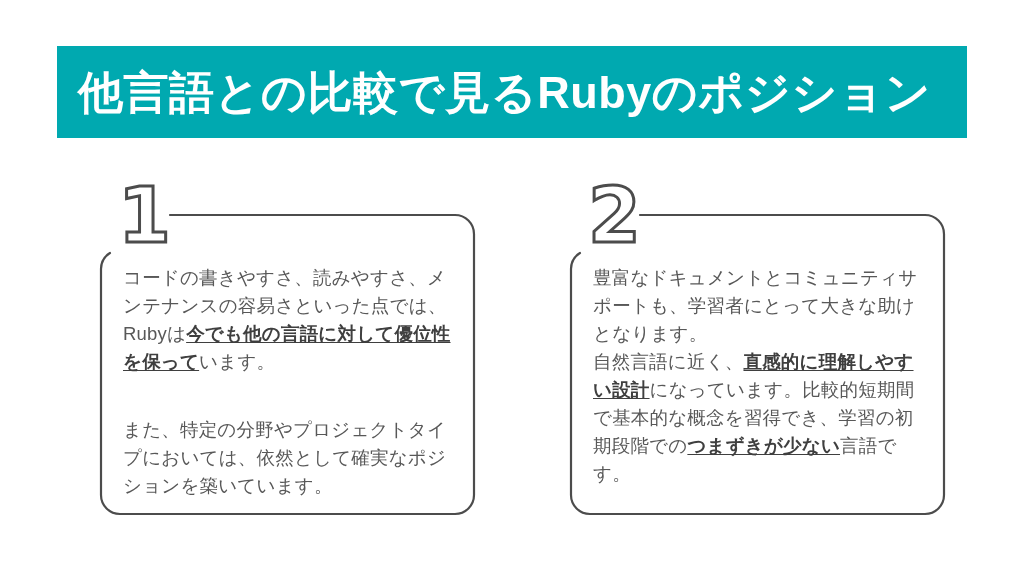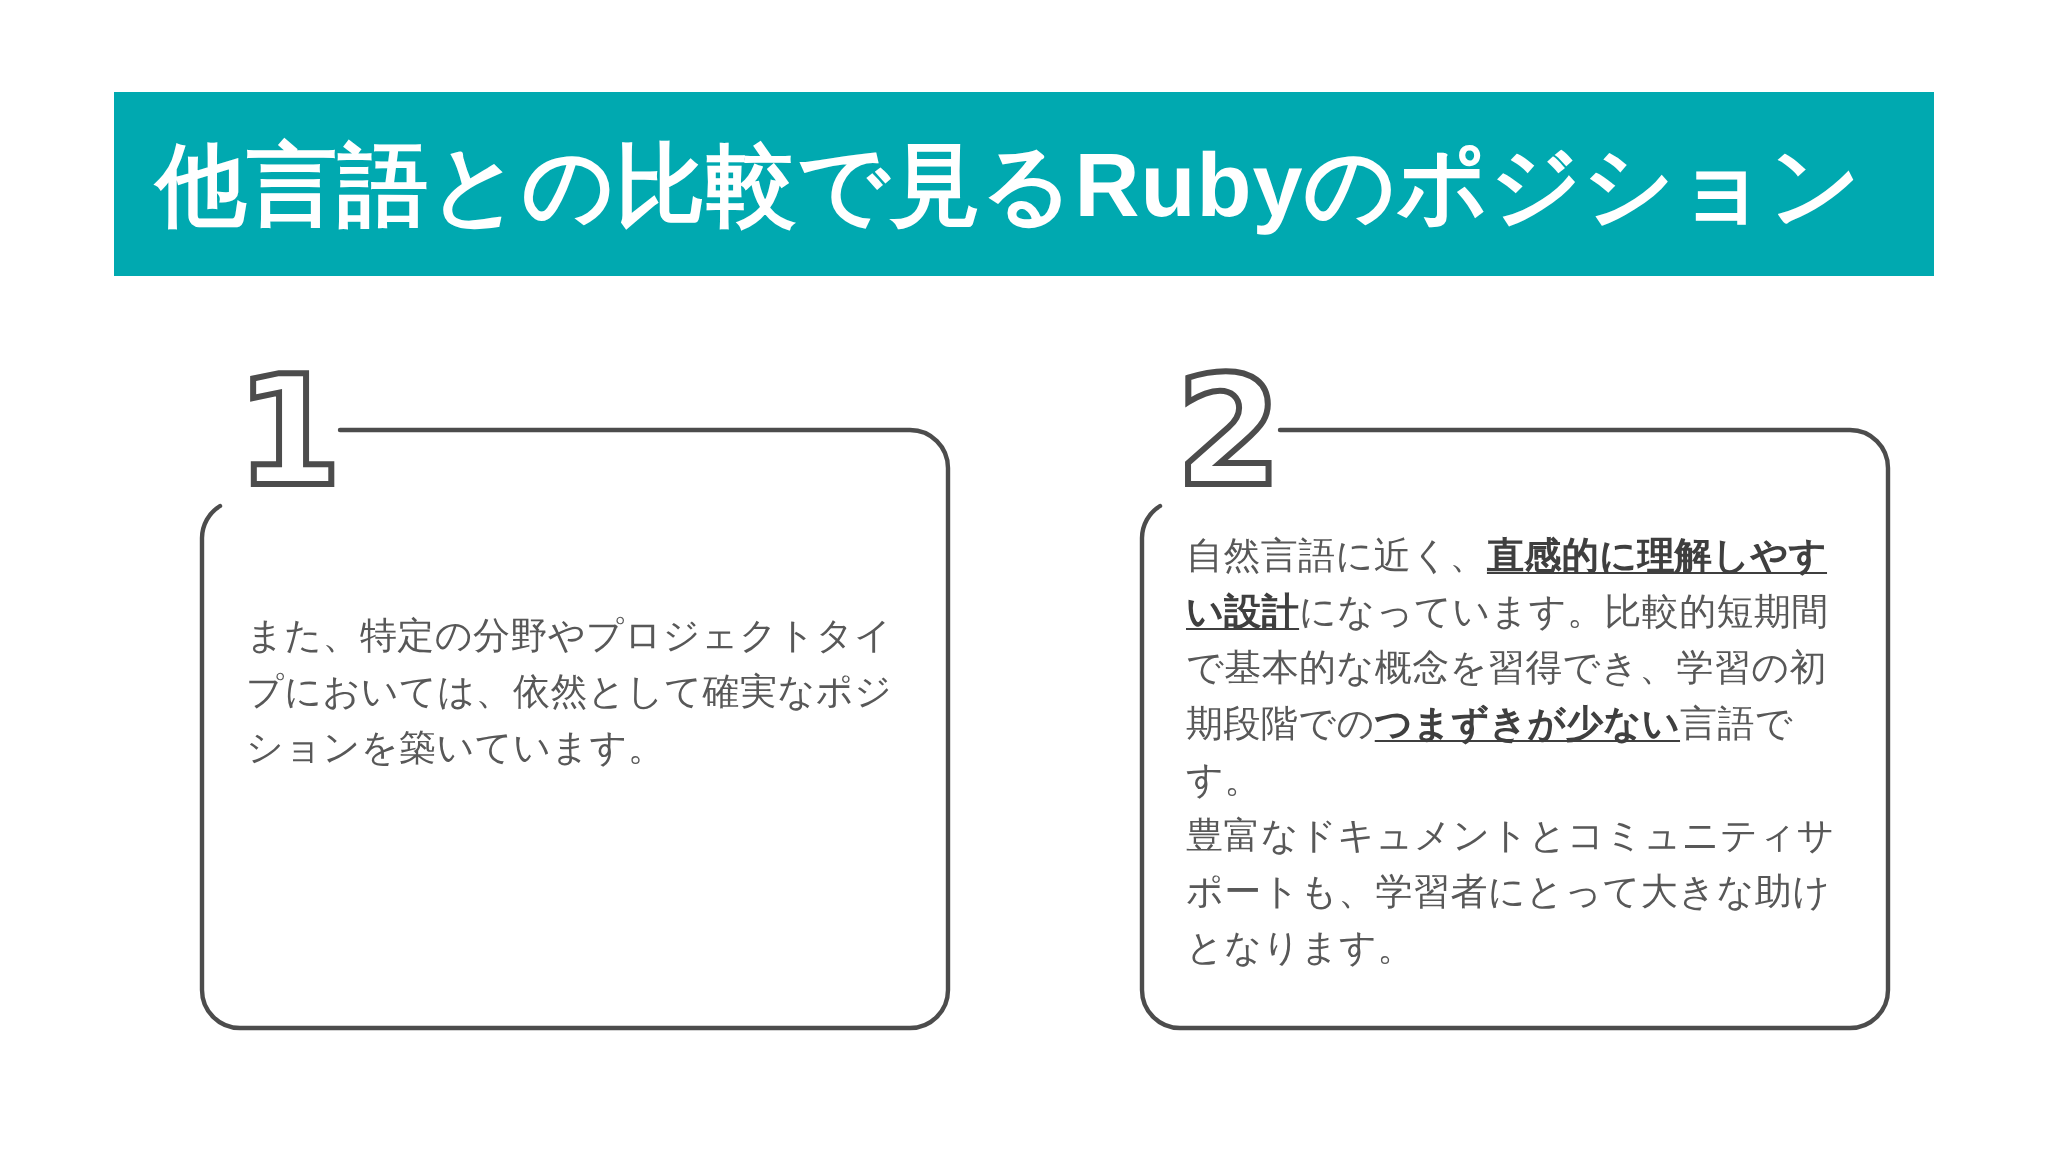--- a/index.html
+++ b/index.html
@@ -112,34 +112,37 @@
 </div>
 
 <div class="card" id="card-1">
   <div class="card-frame">
     <svg viewBox="0 0 375 301" preserveAspectRatio="none" aria-hidden="true">
       <path d="M 70 1 L 355 1 A 19 19 0 0 1 374 20 L 374 281 A 19 19 0 0 1 355 300 L 20 300 A 19 19 0 0 1 1 281 L 1 55 A 19 19 0 0 1 10 39" fill="none" stroke="#4c4c4c" stroke-width="2.2" stroke-linecap="round"></path>
     </svg>
   </div>
   <div class="card-num">1</div>
   <div class="card-body">
+    <p>
+      <span>コードの書きやすさ、読みやすさ、メンテナンスの容易さといった点では、Rubyは</span><b>今でも他の言語に対して優位性を保って</b><span>います。</span>
+    </p>
     <p class="spaced">
       <span>また、特定の分野やプロジェクトタイプにおいては、依然として確実なポジションを築いています。</span>
     </p>
   </div>
 </div>
 
 <div class="card" id="card-2">
   <div class="card-frame">
     <svg viewBox="0 0 375 301" preserveAspectRatio="none" aria-hidden="true">
       <path d="M 70 1 L 355 1 A 19 19 0 0 1 374 20 L 374 281 A 19 19 0 0 1 355 300 L 20 300 A 19 19 0 0 1 1 281 L 1 55 A 19 19 0 0 1 10 39" fill="none" stroke="#4c4c4c" stroke-width="2.2" stroke-linecap="round"></path>
     </svg>
   </div>
   <div class="card-num">2</div>
   <div class="card-body">
     <p>
-      <span>自然言語に近く、</span><b>直感的に理解しやすい設計</b><span>になっています。比較的短期間で基本的な概念を習得でき、学習の初期段階での</span><b>つまずきが少ない</b><span>言語です。</span>
+      <span>豊富なドキュメントとコミュニティサポートも、学習者にとって大きな助けとなります。</span>
     </p>
     <p>
-      <span>豊富なドキュメントとコミュニティサポートも、学習者にとって大きな助けとなります。</span>
+      <span>自然言語に近く、</span><b>直感的に理解しやすい設計</b><span>になっています。比較的短期間で基本的な概念を習得でき、学習の初期段階での</span><b>つまずきが少ない</b><span>言語です。</span>
     </p>
   </div>
 </div>
 
 </body></html>

